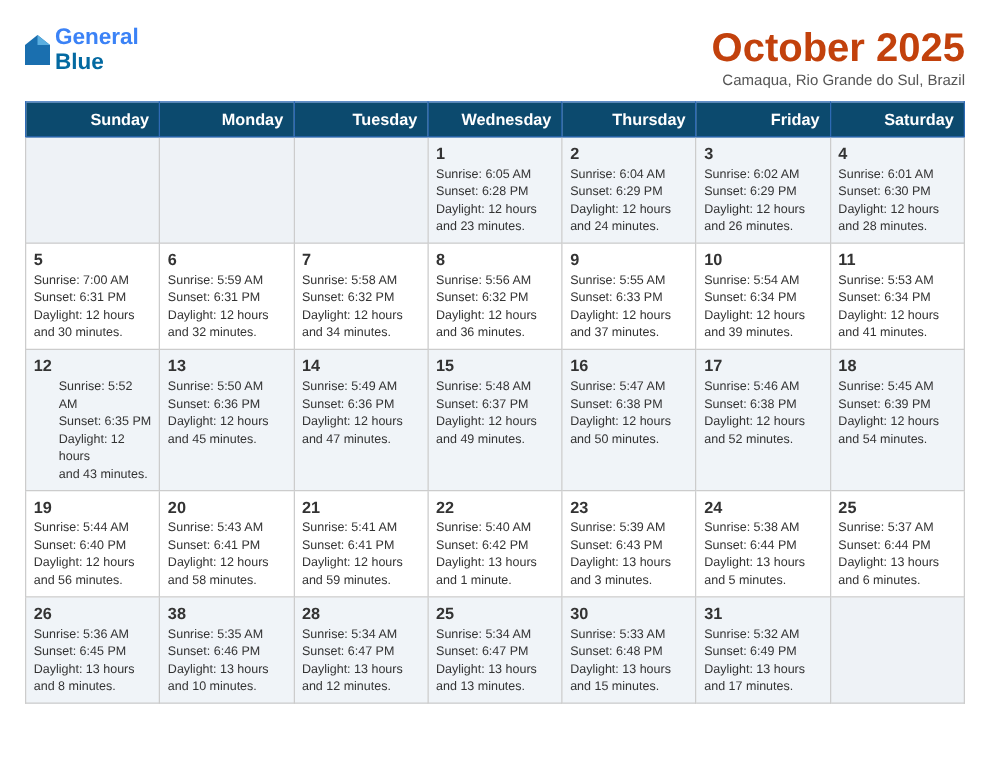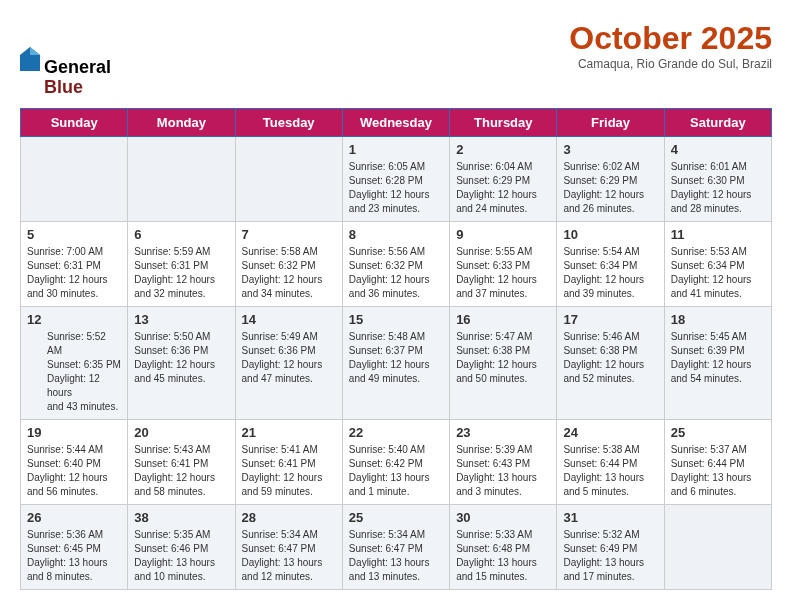--- a/index.html
+++ b/index.html
@@ -21,22 +21,22 @@
       align-items: center;
       gap: 4px;
     }
     .logo-text {
       display: flex;
       flex-direction: column;
       font-size: 18px;
       font-weight: bold;
       line-height: 1.1;
     }
-    .logo-general { color: #000000; margin-top: 38px; }
-    .logo-blue { color: #7f1d1d; }
+    .logo-general { color: #3b82f6; }
+    .logo-blue { color: #0369a1; }
     .logo-icon {
       width: 20px;
       height: 24px;
     }
     .title-section {
       text-align: right;
     }
     .month-title {
       font-size: 32px;
       font-weight: bold;
@@ -45,24 +45,24 @@
     .location-title {
       font-size: 12px;
       color: #555;
     }
     .calendar {
       width: 100%;
       border-collapse: collapse;
       border: 1px solid #ccc;
     }
     .calendar th {
-      background-color: #be185d;
+      background-color: #0c4a6e;
       color: #fff;
       padding: 6px 8px;
-      text-align: center;
+      text-align: right;
       font-size: 13px;
       border: 1px solid #2e6ab5;
     }
     .calendar td {
       vertical-align: top;
       border: 1px solid #ccc;
       padding: 5px 6px;
       font-size: 10.5px;
       color: #333;
       width: calc(100% / 7);

